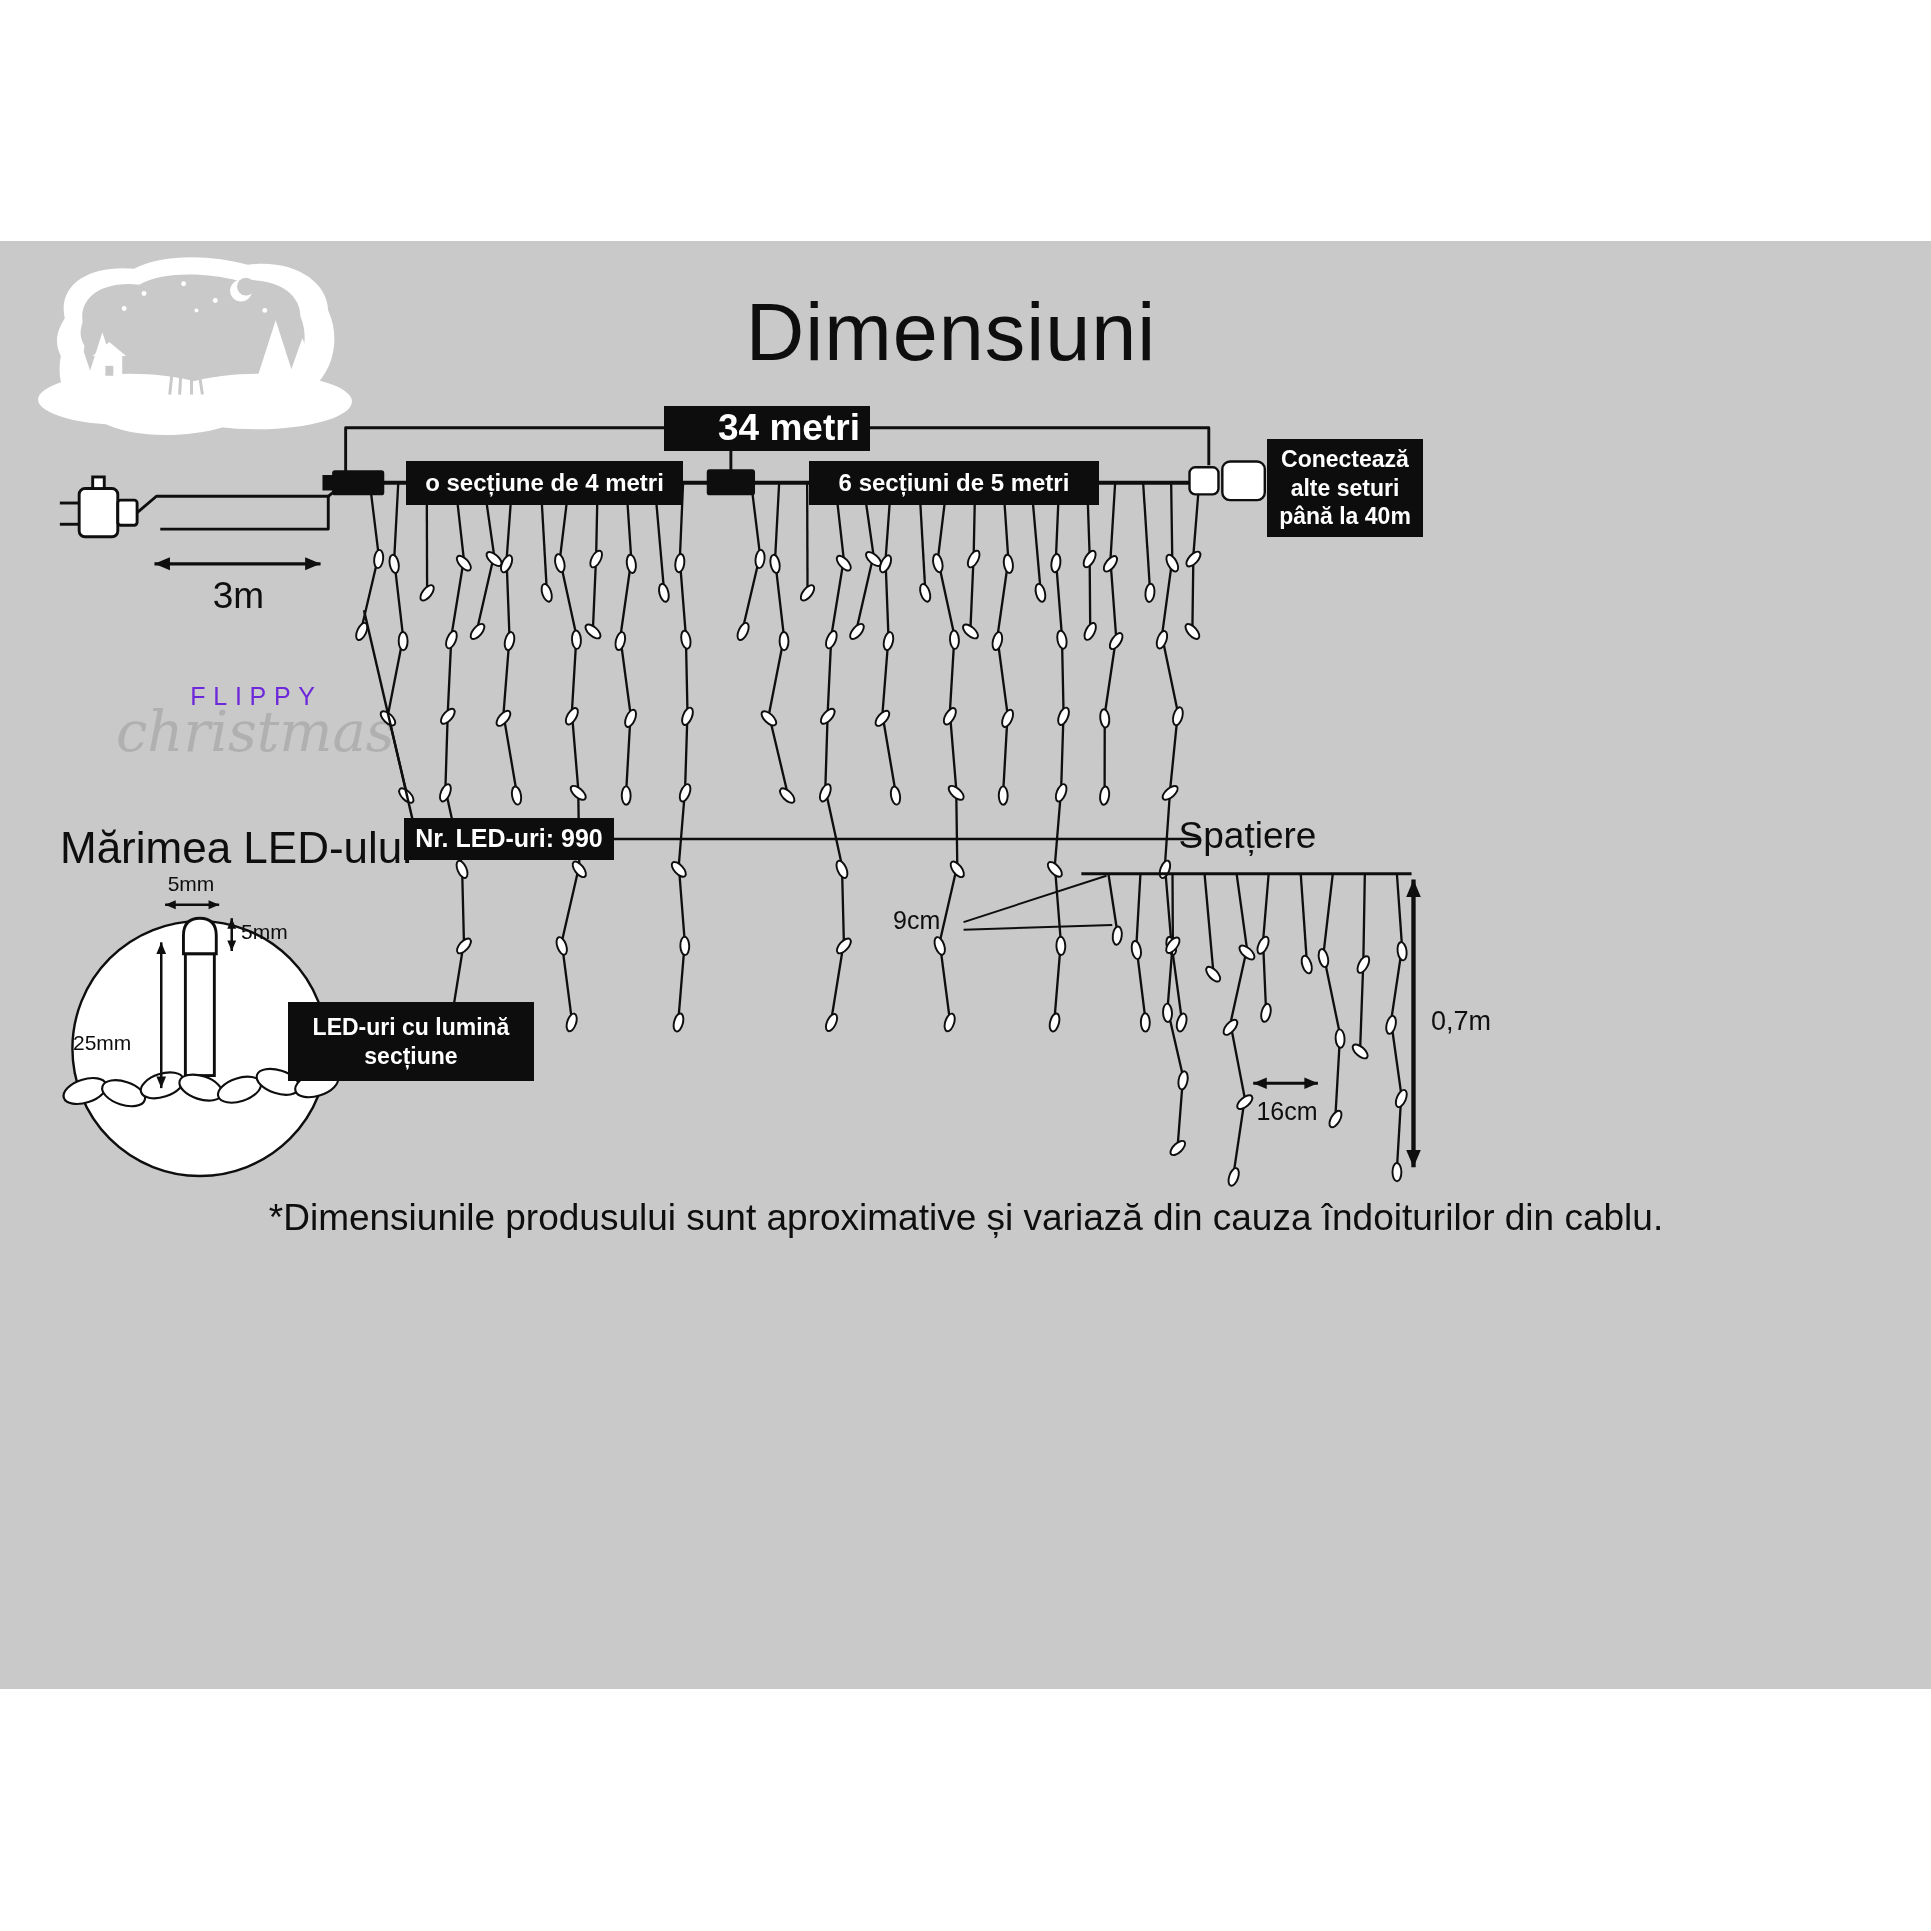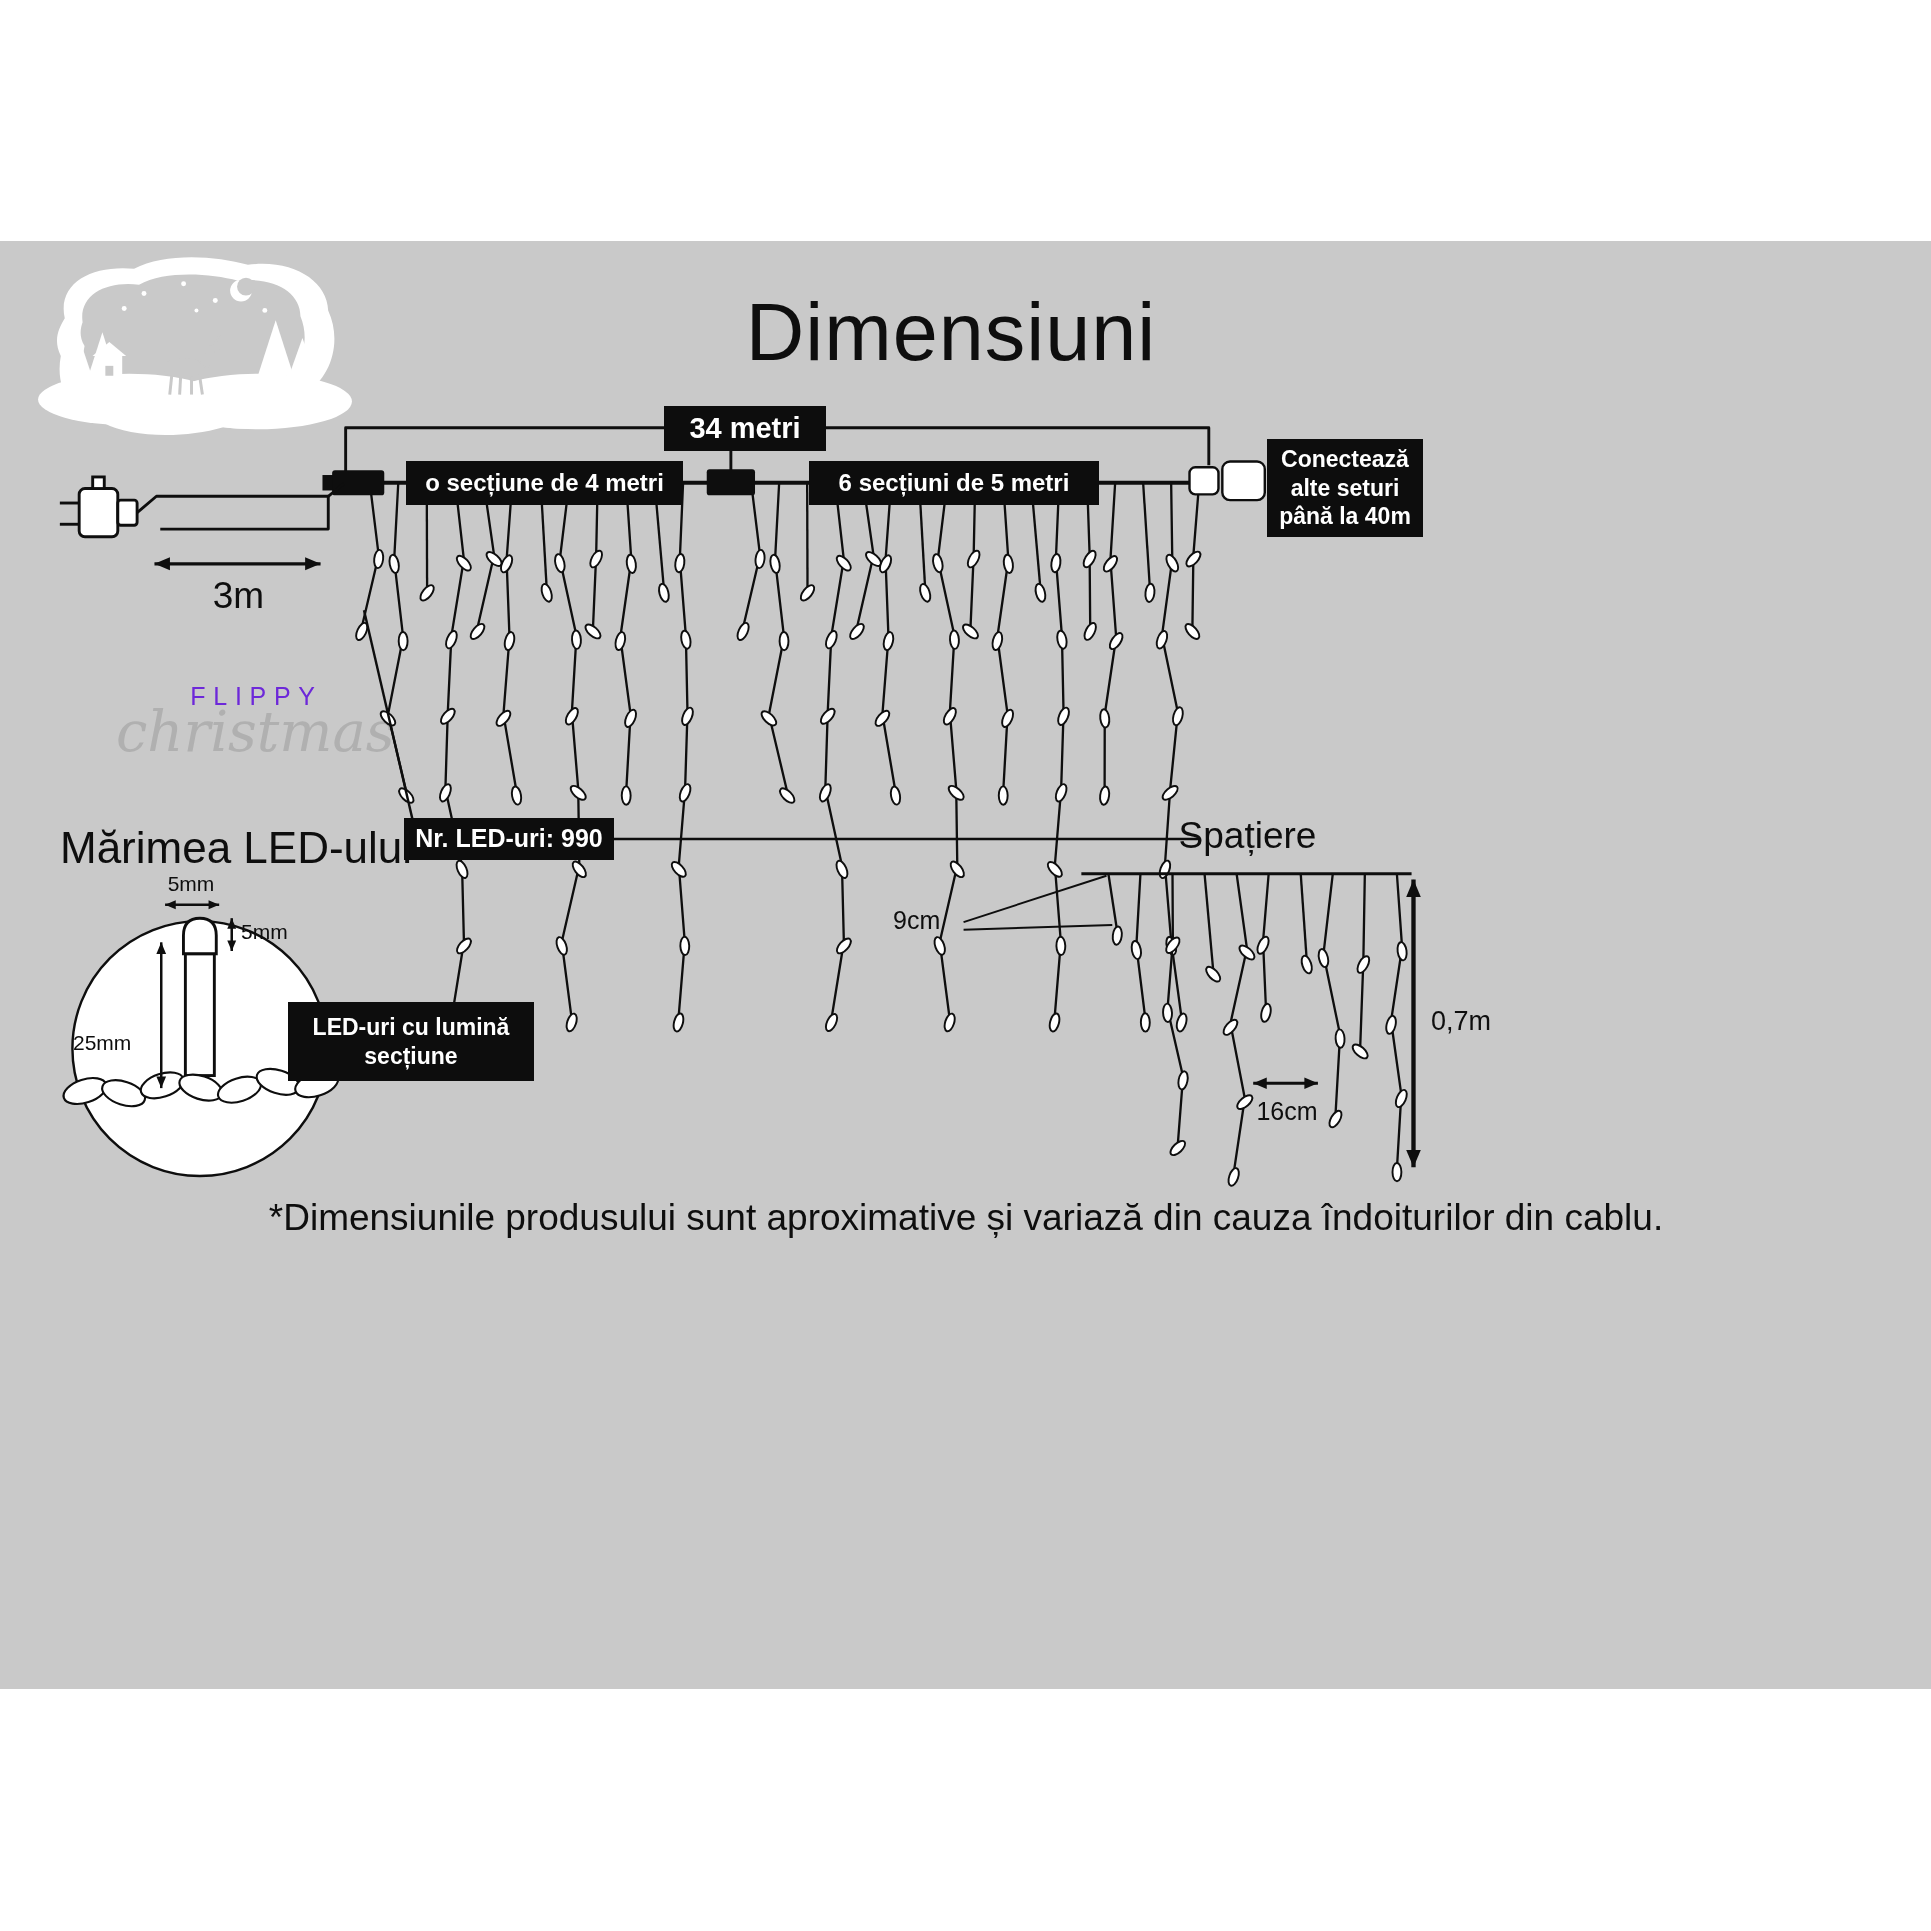--- a/index.html
+++ b/index.html
@@ -273,21 +273,21 @@
       <line x1="1298" y1="1122" x2="1365" y2="1122" stroke="#0e0e0e" stroke-width="3.2"></line>
       <polygon points="0,0 -14,-5.88 -14,5.88" fill="#0e0e0e" transform="translate(1365,1122) rotate(0)"></polygon>
       <polygon points="0,0 -14,-5.88 -14,5.88" fill="#0e0e0e" transform="translate(1298,1122) rotate(180)"></polygon>
       <line x1="1464" y1="911" x2="1464" y2="1209" stroke="#0e0e0e" stroke-width="4.5"></line>
       <polygon points="0,0 -18,-7.56 -18,7.56" fill="#0e0e0e" transform="translate(1464,1209) rotate(90)"></polygon>
       <polygon points="0,0 -18,-7.56 -18,7.56" fill="#0e0e0e" transform="translate(1464,911) rotate(270)"></polygon>
     </svg>
 
   <div class="title">Dimensiuni</div>
 
-  <div class="blackbox" style="left:664px;top:406px;width:162px;height:45px;font-size:29px;">
+  <div class="blackbox" style="left:664px;top:406px;width:162px;height:45px;font-size:37px;padding-left:44px;">
     <div>34 metri</div>
   </div>
 
   <div class="blackbox" style="left:406px;top:461px;width:277px;height:44px;font-size:24px;">
     <div>o secțiune de 4 metri</div>
   </div>
 
   <div class="blackbox" style="left:809px;top:461px;width:290px;height:44px;font-size:24px;">
     <div>6 secțiuni de 5 metri</div>
   </div>

